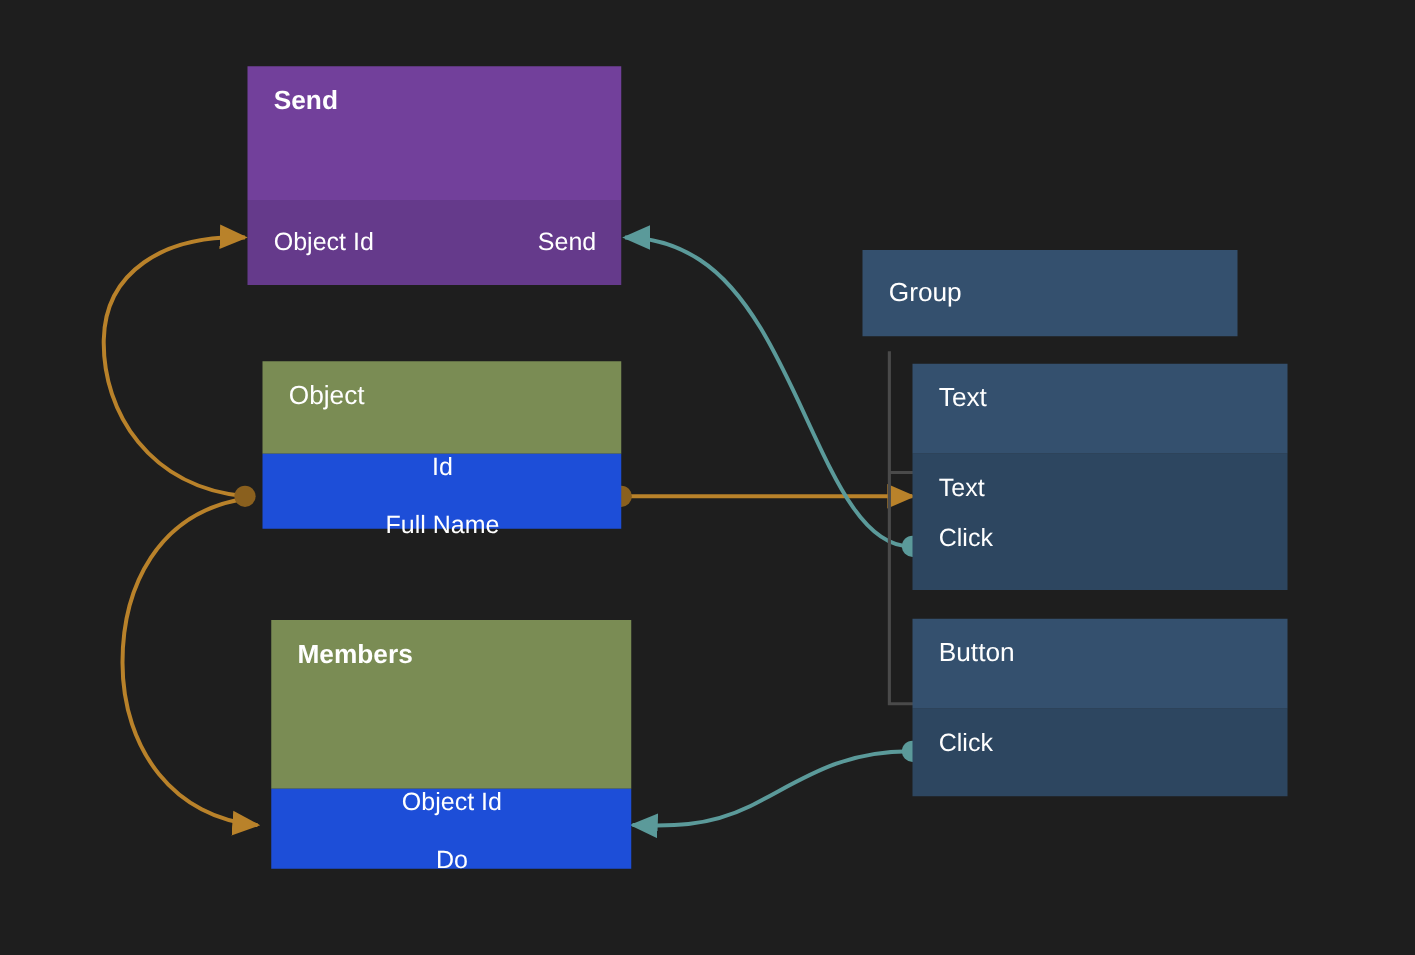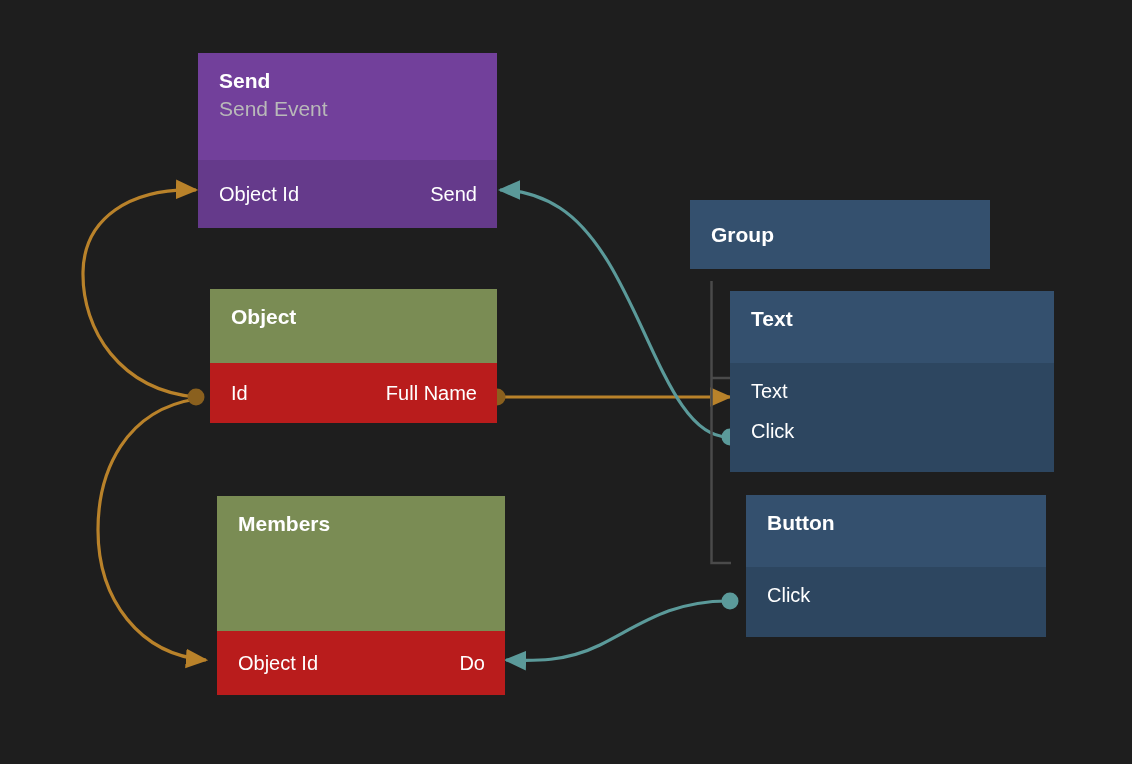--- a/index.html
+++ b/index.html
@@ -30,21 +30,21 @@
     box-sizing: border-box;
     padding: 14px 20px 14px 21px;
   }
   .node-title {
     color: #ffffff;
     font-size: 21px;
     line-height: 27px;
     font-weight: bold;
     white-space: pre;
   }
-  .node-title.plain { font-weight: bold; }
+  .node-title.plain { font-weight: normal; }
   .node-subtitle {
     color: #b9b9b9;
     font-size: 21px;
     line-height: 29px;
     font-weight: normal;
   }
   .node-body {
     box-sizing: border-box;
     position: relative;
     display: flex;
@@ -68,21 +68,21 @@
     display: flex;
     align-items: center;
   }
 
   
   .n-edit .node-header { background: #72409b; }
   .n-edit .node-body   { background: #653a8b; }
 
   
   .n-green .node-header { background: #7a8c54; }
-  .n-green .node-body   { background: #b91c1c; }
+  .n-green .node-body   { background: #1d4ed8; flex-direction: column; }
 
   
   .n-blue .node-header { background: #34506e; }
   .n-blue .node-body   { background: #2d4660; }
   .n-group { background: #34506e; }
 </style>
 </head>
 <body>
 
 <div id="canvas">
@@ -111,21 +111,20 @@
     <circle cx="497" cy="397" r="8.5" fill="#8a601e"></circle>
     <circle cx="730" cy="437" r="8.5" fill="#5b9a9a"></circle>
     <circle cx="730" cy="601" r="8.5" fill="#5b9a9a"></circle>
 
     <path d="M 711.5 281 L 711.5 563 L 731 563 M 711.5 378 L 731 378" fill="none" stroke="#4a4a4a" stroke-width="2.5"></path>
   </svg>
 
   <div class="node n-edit" style="left:198px; top:53px; width:299px;">
     <div class="node-header" style="height:107px;">
       <div class="node-title">Send</div>
-      <div class="node-subtitle">Send Event</div>
     </div>
     <div class="node-body" style="height:68px;">
       <span class="port-label">Object Id</span>
       <span class="port-label">Send</span>
     </div>
   </div>
 
   <div class="node n-green" style="left:196px; top:289px; width:301px;padding-left:14px;">
     <div class="node-header" style="height:74px;">
       <div class="node-title plain">Object</div>
@@ -145,35 +144,35 @@
       <span class="port-label">Do</span>
     </div>
   </div>
 
   <div class="node n-group" style="left:690px; top:200px; width:300px; height:69px;">
     <div class="node-header" style="height:69px; display:flex; align-items:center;">
       <div class="node-title plain">Group</div>
     </div>
   </div>
 
-  <div class="node n-blue" style="left:730px; top:291px; width:324px;">
+  <div class="node n-blue" style="left:730px; top:291px; width:300px;">
     <div class="node-header" style="height:72px;">
       <div class="node-title plain">Text</div>
     </div>
     <div class="node-body stacked" style="height:109px;">
       <div class="port-row">
         <span class="port-label">Text</span>
       </div>
       <div class="port-row">
         <span class="port-label">Click</span>
       </div>
     </div>
   </div>
 
-  <div class="node n-blue" style="left:746px; top:495px; width:300px;">
+  <div class="node n-blue" style="left:730px; top:495px; width:300px;">
     <div class="node-header" style="height:72px;">
       <div class="node-title plain">Button</div>
     </div>
     <div class="node-body stacked" style="height:70px;">
       <div class="port-row">
         <span class="port-label">Click</span>
       </div>
     </div>
   </div>
 

